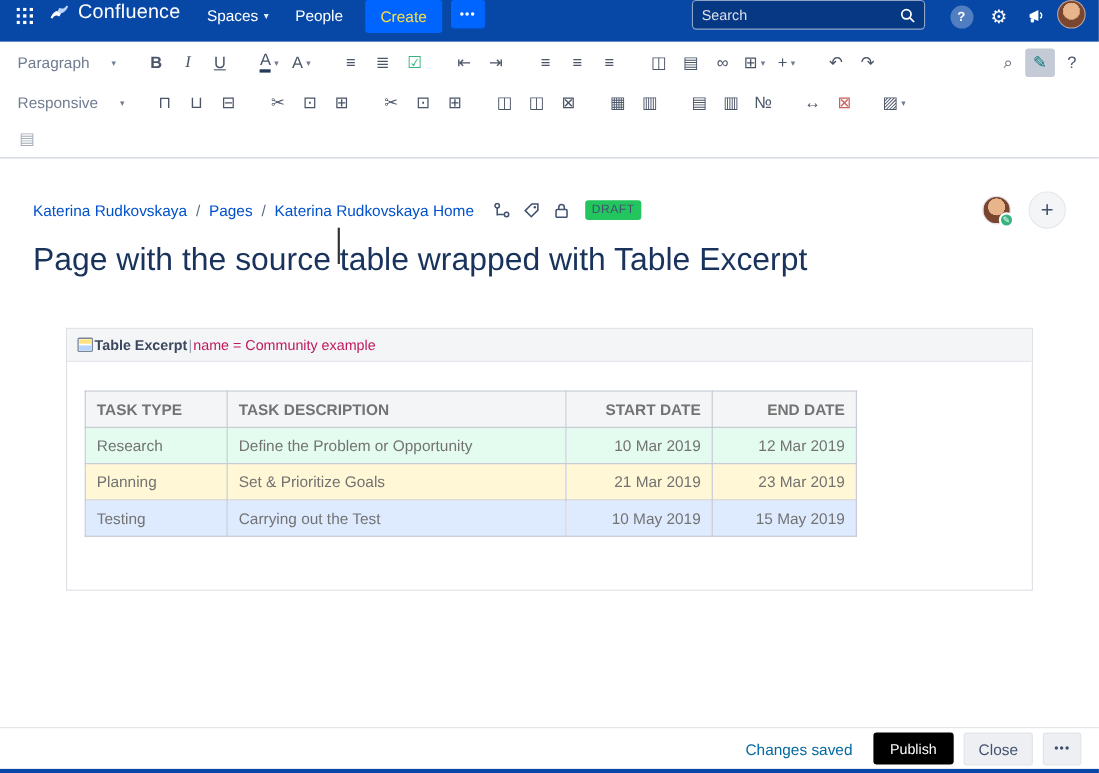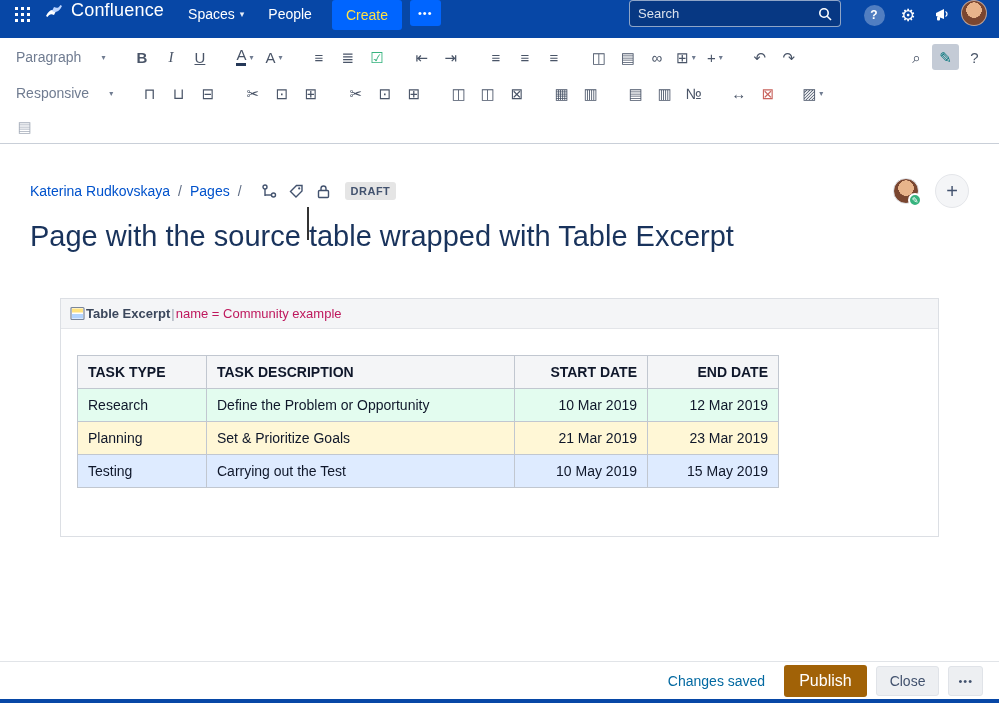--- a/index.html
+++ b/index.html
@@ -61,21 +61,21 @@
   .tgap{display:inline-block;width:16px}
   .tb-right{margin-left:auto;display:flex;align-items:center}
 
   
   .content{padding:30px 30px 0}
   .crumb-row{display:flex;align-items:center;gap:8px;height:34px}
   .bc-link{color:#0052CC;font-size:14px}
   .bc-sep{color:#5E6C84;font-size:14px;margin:0 2px}
   .crumb-icons{display:flex;align-items:center;gap:12px;margin-left:10px}
   .crumb-icons svg{display:block}
-  .draft-badge{background:#e5e5e5;color:#42526E;font-size:11px;font-weight:bold;
+  .draft-badge{background:#22c55e;color:#42526E;font-size:11px;font-weight:normal;
     letter-spacing:.5px;border-radius:3px;padding:3px 6px;margin-left:6px}
   .crumb-right{margin-left:auto;display:flex;align-items:center;gap:16px}
   .editor-avatar{position:relative;width:26px;height:26px;border-radius:50%;cursor:pointer;
     background:radial-gradient(circle at 50% 38%,#E8B48B 0 40%,#7A4630 41% 100%);
     border:1px solid #DFE1E6}
   .presence-badge{position:absolute;right:-4px;bottom:-4px;width:14px;height:14px;border-radius:50%;
     background:#36B37E;border:2px solid #fff;color:#fff;font-size:8px;display:flex;
     align-items:center;justify-content:center}
   .plus-btn{width:34px;height:34px;border-radius:50%;background:#F4F5F7;border:1px solid #E4E6EA;
     color:#42526E;font-size:20px;line-height:1;cursor:pointer;display:flex;
@@ -87,36 +87,36 @@
   
   .macro-panel{margin:45px 30px 0;border:1px solid #DCDFE4;background:#fff}
   .macro-header{height:30px;background:#F4F5F7;border-bottom:1px solid #E3E5E9;display:flex;
     align-items:center;gap:1px;padding:0 9px;cursor:pointer}
   .macro-title{font-size:13px;font-weight:bold;color:#3B475C}
   .macro-pipe{font-size:13px;color:#97A0AF}
   .macro-params{font-size:13px;color:#be185d}
   .macro-body{padding:26px 16px 48px}
 
   
-  .task-table{border-collapse:collapse;table-layout:fixed;width:701px;font-size:14px;color:#0f172a}
+  .task-table{border-collapse:collapse;table-layout:fixed;width:701px;font-size:14px;color:#737373}
   .task-table th,.task-table td{border:1px solid #C1C7D0;padding:8px 10px;text-align:left;
     overflow:hidden;white-space:nowrap}
   .task-table th{background:#F4F5F7;font-weight:bold}
   .task-table th:nth-child(1){width:129px}
   .task-table th:nth-child(2){width:308px}
   .task-table th:nth-child(3){width:133px}
   .task-table th:nth-child(4){width:131px}
   .task-table .r{text-align:right}
 
   
   .footer{position:absolute;left:0;right:0;bottom:4px;height:38px;background:#fff;
     border-top:1px solid #E1E4E8;display:flex;align-items:center;justify-content:flex-end;
     gap:9px;padding:0 16px}
   .save-status{color:#0369a1;font-size:14px;margin-right:10px}
-  .btn-primary{background:#a16207;color:#fff;border:none;border-radius:3px;font-size:16px;
+  .btn-primary{background:#000000;color:#fff;border:none;border-radius:3px;font-size:13px;
     padding:7px 15px;cursor:pointer}
   .btn-subtle{background:#EDEFF2;color:#42526E;border:1px solid #E0E3E8;border-radius:3px;
     font-size:14px;padding:6px 13px;cursor:pointer}
   .btn-subtle.more{letter-spacing:1px;font-size:11px;padding:8px 9px}
   .bottom-strip{position:absolute;left:0;right:0;bottom:0;height:4px;background:#0747A6}
 </style>
 </head>
 <body>
 
 <header class="topnav">
@@ -353,20 +353,21 @@
 </div>
 
 <main class="content">
 
   <div class="crumb-row">
     <span id="breadcrumb-links" style="display:inline-flex;align-items:center;gap:6px">
         <a href="#" class="bc-link">Katerina Rudkovskaya</a>
         <span class="bc-sep">/</span>
         <a href="#" class="bc-link">Pages</a>
         <span class="bc-sep">/</span>
+        <a href="#" class="bc-link">Katerina Rudkovskaya Home</a>
       </span>
     <span class="crumb-icons">
       <span>
         <svg width="15" height="15" viewBox="0 0 15 15">
           <circle cx="3" cy="3" r="2" fill="none" stroke="#42526E" stroke-width="1.4"></circle>
           <line x1="3" y1="5" x2="3" y2="12" stroke="#42526E" stroke-width="1.4"></line>
           <line x1="3" y1="11" x2="9" y2="11" stroke="#42526E" stroke-width="1.4"></line>
           <circle cx="11.5" cy="11" r="2" fill="none" stroke="#42526E" stroke-width="1.4"></circle>
         </svg>
       </span>

